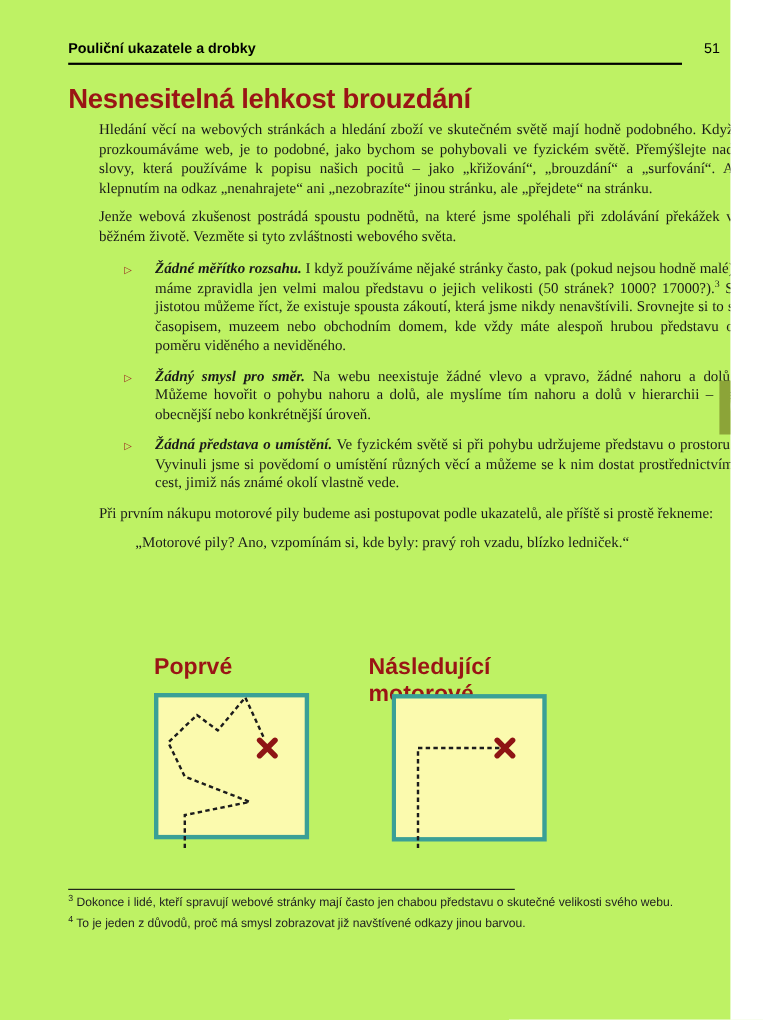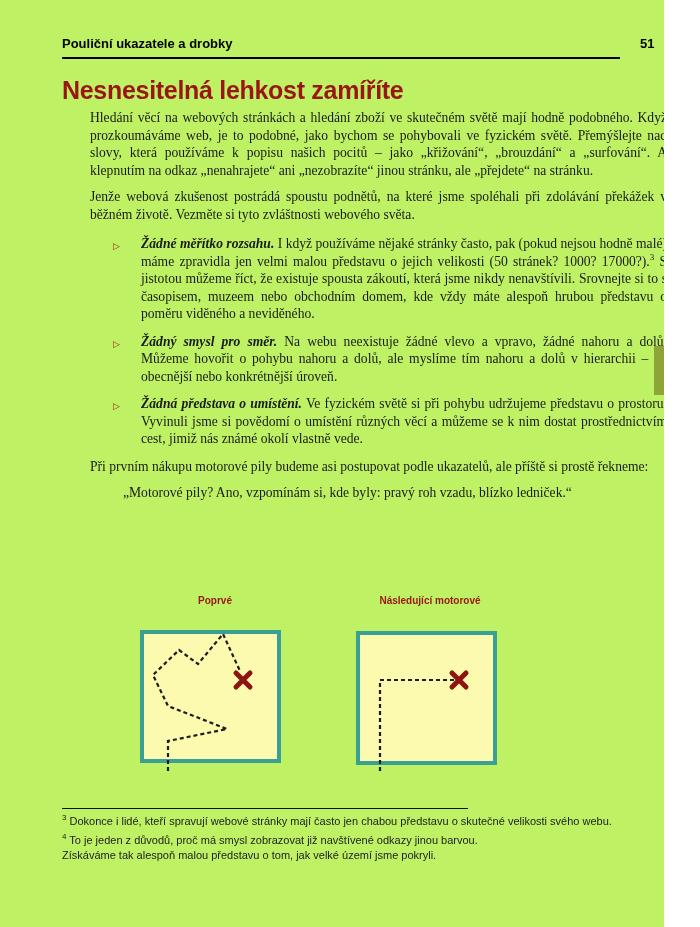--- a/index.html
+++ b/index.html
@@ -16,21 +16,21 @@
     font-family:"Liberation Serif",serif;color:var(--ink);
   }
   
   .running-head{
     position:absolute;left:62px;top:36px;width:558px;
     font-family:"Liberation Sans",sans-serif;font-weight:bold;font-size:13px;
     padding-bottom:6px;border-bottom:2.5px solid #000;color:#000;
   }
   .page-number{
     position:absolute;left:640px;top:36px;
-    font-family:"Liberation Sans",sans-serif;font-weight:bold;font-size:13px;color:#000;
+    font-family:"Liberation Sans",sans-serif;font-weight:normal;font-size:13px;color:#000;
   }
   
   .chapter-title{
     position:absolute;left:62px;top:76px;
     font-family:"Liberation Sans",sans-serif;font-weight:bold;font-size:25px;
     color:var(--red);letter-spacing:-0.3px;
   }
   
   .body-copy{
     position:absolute;left:62px;top:109px;width:577px;
@@ -51,21 +51,21 @@
   
   .chapter-tab{
     position:absolute;left:654px;top:346px;width:46px;height:49px;
     background:var(--green);color:#fff;
     font-family:"Liberation Sans",sans-serif;font-size:29px;font-weight:bold;
     line-height:49px;padding-left:9px;
   }
   
   .diagram-heading{
     position:absolute;font-family:"Liberation Sans",sans-serif;font-weight:bold;
-    font-size:10px;color:var(--red);text-align:center;
+    font-size:21px;color:var(--red);text-align:left;
   }
   .diagram-heading.first{left:140px;top:595px;width:150px;}
   .diagram-heading.second{left:335px;top:595px;width:190px;}
   .diagram-svg{position:absolute;width:150px;height:152px;}
   .diagram-svg.first{left:140px;top:628px;}
   .diagram-svg.second{left:356px;top:628px;}
   .map-square{fill:var(--yellow);stroke:var(--teal);stroke-width:4;}
   .map-path{fill:none;stroke:#1c1c1c;stroke-width:2.2;stroke-dasharray:4,3;}
   .map-x{fill:none;stroke:#8E1414;stroke-width:5;stroke-linecap:round;}
   
@@ -78,21 +78,21 @@
   .footnote sup{font-size:8px;}
 </style>
 </head>
 <body>
 
 <div class="page">
 
   <div class="running-head">Pouliční ukazatele a drobky</div>
   <div class="page-number">51</div>
 
-  <h1 class="chapter-title">Nesnesitelná lehkost zamíříte</h1>
+  <h1 class="chapter-title">Nesnesitelná lehkost brouzdání</h1>
 
   <div class="body-copy">
     <p>Hledání věcí na webových stránkách a hledání zboží ve skutečném světě mají hodně podobného. Když prozkoumáváme web, je to podobné, jako bychom se pohybovali ve fyzickém světě. Přemýšlejte nad slovy, která používáme k popisu našich pocitů – jako „křižování“, „brouzdání“ a „surfování“. A klepnutím na odkaz „nenahrajete“ ani „nezobrazíte“ jinou stránku, ale „přejdete“ na stránku.</p>
     <p>Jenže webová zkušenost postrádá spoustu podnětů, na které jsme spoléhali při zdolávání překážek v běžném životě. Vezměte si tyto zvláštnosti webového světa.</p>
 
     <div class="bullets">
       <div class="bullet">
         <span class="bullet-marker">▷</span>
         <div class="bullet-text">
           <p><b>Žádné měřítko rozsahu.</b> <span>I když používáme nějaké stránky často, pak (pokud nejsou hodně malé) máme zpravidla jen velmi malou představu o jejich velikosti (50 stránek? 1000? 17000?).</span><sup>3</sup><span> S jistotou můžeme říct, že existuje spousta zákoutí, která jsme nikdy nenavštívili. Srovnejte si to s časopisem, muzeem nebo obchodním domem, kde vždy máte alespoň hrubou představu o poměru viděného a neviděného.</span></p>
@@ -129,16 +129,16 @@
 
   <svg class="diagram-svg second" viewBox="0 0 150 152">
     <rect class="map-square" x="2" y="5" width="137" height="130"></rect>
     <polyline class="map-path" points="24,143 24,52 99,52"></polyline>
     <path class="map-x" d="M96,45 l14,14 M110,45 l-14,14"></path>
   </svg>
 
   <div class="footnotes">
     <div class="footnote-rule"></div>
     <div class="footnote"><sup>3</sup> <span>Dokonce i lidé, kteří spravují webové stránky mají často jen chabou představu o skutečné velikosti svého webu.</span></div>
-    <div class="footnote"><sup>4</sup> <span>To je jeden z důvodů, proč má smysl zobrazovat již navštívené odkazy jinou barvou.</span><br><span>Získáváme tak alespoň malou představu o tom, jak velké území jsme pokryli.</span></div>
+    <div class="footnote"><sup>4</sup> <span>To je jeden z důvodů, proč má smysl zobrazovat již navštívené odkazy jinou barvou.</span><br></div>
   </div>
 
 </div>
 
 </body></html>

